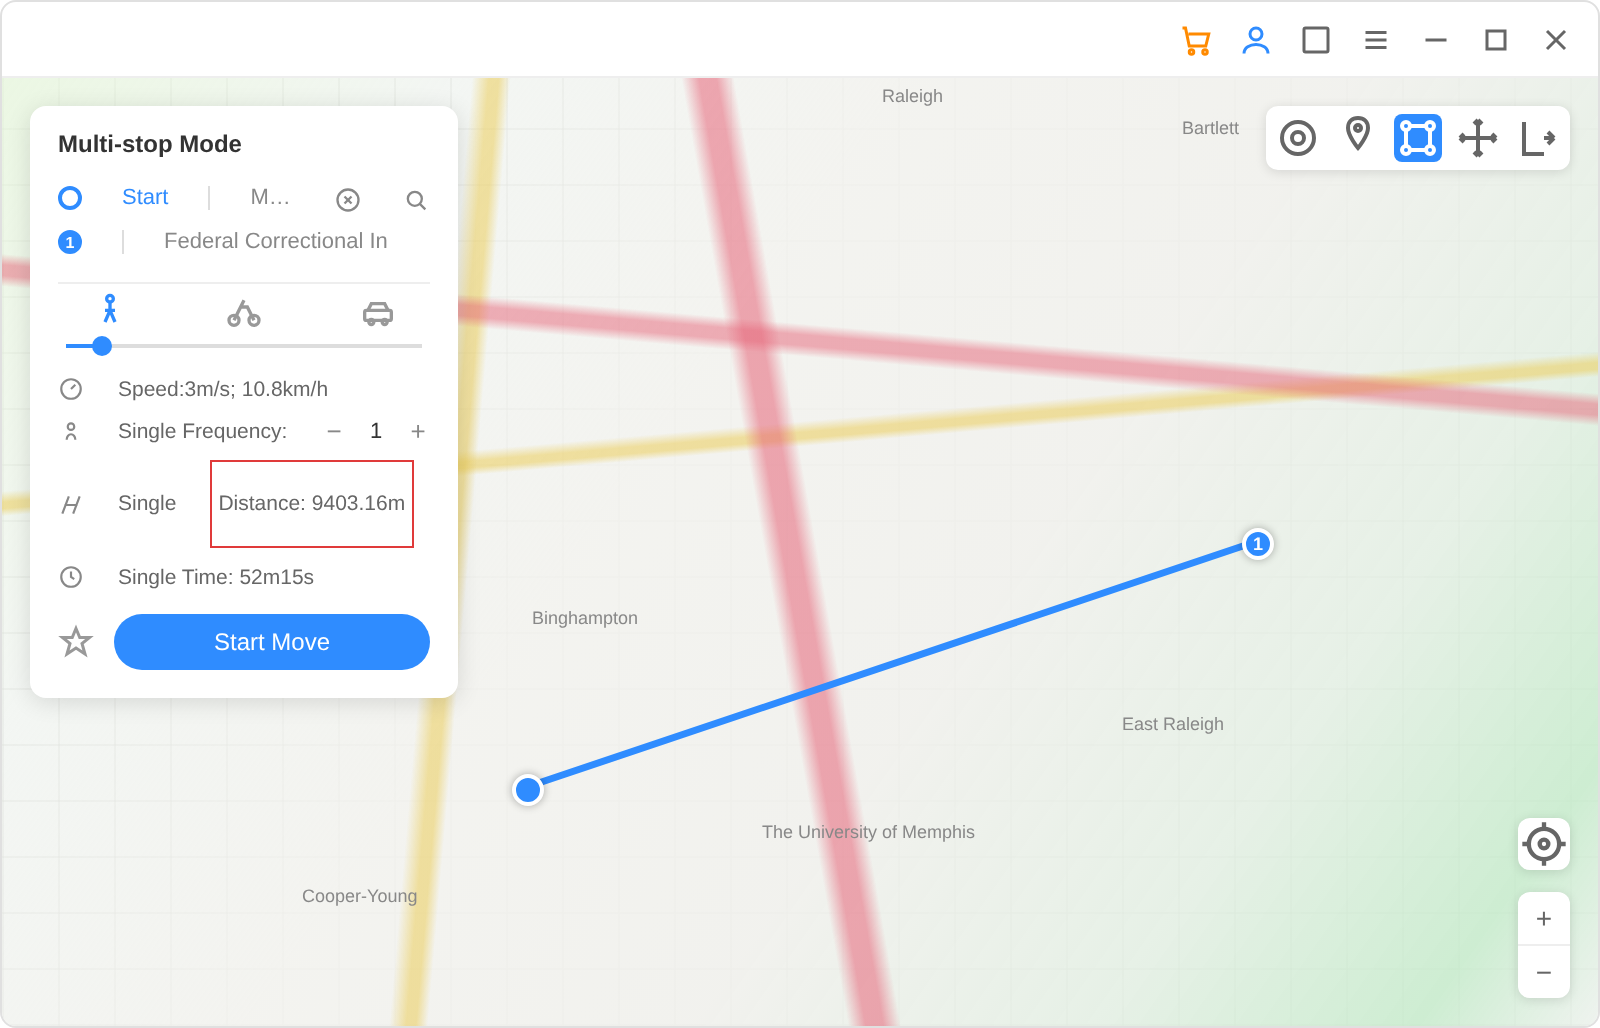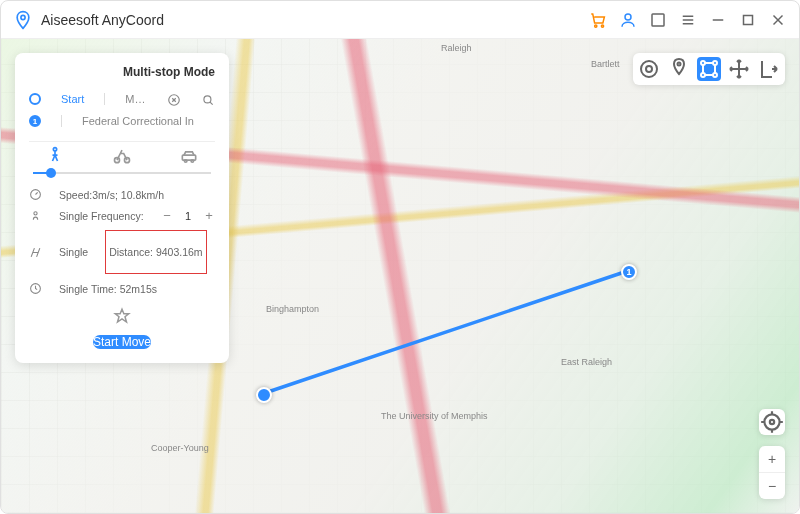--- a/index.html
+++ b/index.html
@@ -32,21 +32,21 @@
     linear-gradient(95deg, transparent 28%, rgba(235,205,90,0.55) 29%, rgba(235,205,90,0.55) 29.6%, transparent 30.3%),
     linear-gradient(175deg, transparent 38%, rgba(235,205,90,0.55) 39%, rgba(235,205,90,0.55) 39.6%, transparent 40.3%);
 }
 .map-label { position:absolute; font-size:9px; color: #888; white-space: nowrap; }
 
 .route-line { position: absolute; top:0; left:0; width:100%; height:100%; pointer-events:none; }
 .route-point { position: absolute; width: 16px; height: 16px; border-radius: 50%; background: #2f8cff; border: 2px solid #fff; box-shadow: 0 0 4px rgba(0,0,0,0.3); transform: translate(-50%, -50%); display:flex; align-items:center; justify-content:center; color:#fff; font-size:9px; font-weight:600; }
 
 
 .panel { position: absolute; left: 14px; top: 14px; width: 214px; background: #fff; border-radius: 8px; box-shadow: 0 2px 12px rgba(0,0,0,0.12); padding: 12px 14px 14px; }
-.panel-title { text-align: right; font-size: 12px; font-weight: 600; color: #333; margin-bottom: 10px; }
+.panel-title { text-align: left; font-size: 12px; font-weight: 600; color: #333; margin-bottom: 10px; }
 
 .stop-row { display: flex; align-items: flex-start; gap: 20px; font-size: 11px; color: #555; padding: 4px 0; }
 .stop-dot { width: 12px; height: 12px; border-radius: 50%; border: 2px solid #2f8cff; display: inline-flex; align-items:center; justify-content:center; font-size:8px; color:#2f8cff; font-weight:700; flex-shrink:0;}
 .stop-dot.filled { background:#2f8cff; color:#fff; }
 .stop-label { color:#2f8cff; font-size:11px; }
 .stop-text { flex: 1; color:#888; font-size:11px; overflow:hidden; text-overflow:ellipsis; white-space:nowrap; }
 .stop-row .sicon { width:14px; height:14px; color:#888; cursor:pointer; display:flex; align-items:center; justify-content:center; flex-shrink:0;}
 .stop-divider { width:1px; height:12px; background:#ddd; }
 
 .mode-row { display:flex; justify-content: space-between; margin-top: 10px; padding: 4px 6px 0; border-top:1px solid #eee; }
@@ -59,50 +59,41 @@
 .speed-slider .thumb { position:absolute; left:10%; top:50%; width:10px; height:10px; border-radius:50%; background:#2f8cff; transform:translate(-50%,-50%); cursor:pointer; }
 
 .info-row { display:flex; align-items:center; gap:17px; font-size:10.5px; color:#666; padding: 4px 0; }
 .info-row .iicon { width:13px; height:13px; color:#888; flex-shrink:0; display:flex; align-items:center; justify-content:center;}
 .freq-ctrl { margin-left:auto; display:flex; align-items:center; gap:10px; }
 .freq-btn { width:12px; height:12px; display:flex; align-items:center; justify-content:center; cursor:pointer; color:#888; font-size:13px; line-height:1; }
 .freq-val { font-size:11px; color:#333; min-width:10px; text-align:center;}
 
 .highlight-box { border:1.5px solid #e03a3a; padding: 15px 3px; display:inline-block; }
 
-.panel-footer { display:flex; align-items:center; gap:10px; margin-top:8px;flex-direction:column; }
+.panel-footer { display:flex; align-items:center; gap:10px; margin-top:8px; }
 .star-btn { width:18px; height:18px; color:#999; cursor:pointer; display:flex; align-items:center; justify-content:center;}
 .start-btn { flex:1; background:#2f8cff; color:#fff; border:none; border-radius:14px; height:28px; font-size:12px; font-weight:500; cursor:pointer; }
 
 
 .toolstrip { position:absolute; right:14px; top:14px; display:flex; gap:6px; background:#fff; padding:4px; border-radius:6px; box-shadow:0 1px 6px rgba(0,0,0,0.12); }
 .tool { width:24px; height:24px; display:flex; align-items:center; justify-content:center; color:#666; cursor:pointer; border-radius:4px; }
 .tool.active { background:#2f8cff; color:#fff; }
 
 
 .zoom-ctrl { position:absolute; right:14px; bottom:14px; width:26px; background:#fff; border-radius:6px; box-shadow:0 1px 6px rgba(0,0,0,0.12); display:flex; flex-direction:column; }
 .zoom-btn { height:26px; display:flex; align-items:center; justify-content:center; color:#666; cursor:pointer; font-size:14px; }
 .zoom-divider { height:1px; background:#eee; }
 .crosshair-btn { position:absolute; right:14px; bottom:78px; width:26px; height:26px; background:#fff; border-radius:6px; box-shadow:0 1px 6px rgba(0,0,0,0.12); display:flex; align-items:center; justify-content:center; color:#666; cursor:pointer; }
 
 svg { width:100%; height:100%; }
 </style>
 </head>
 <body>
 
 <div class="titlebar">
-  <div class="titlebar-left">
-    <span style="width:20px;height:20px;color:#2f8cff;">
-      <svg viewBox="0 0 24 24" fill="none" stroke="currentColor" stroke-width="2">
-          <path d="M12 2C8 2 5 5 5 9c0 5 7 13 7 13s7-8 7-13c0-4-3-7-7-7z"></path>
-          <circle cx="12" cy="9" r="2.5"></circle>
-        </svg>
-    </span>
-    <span class="titlebar-title">Aiseesoft AnyCoord</span>
-  </div>
   <div class="titlebar-right">
     <span class="titlebar-icon cart">
         <svg viewBox="0 0 24 24" fill="none" stroke="currentColor" stroke-width="2">
           <circle cx="9" cy="20" r="1.5"></circle>
           <circle cx="18" cy="20" r="1.5"></circle>
           <path d="M3 4h2l2.5 12h11l2-8H7"></path>
         </svg>
       </span>
     <span class="titlebar-icon user">
         <svg viewBox="0 0 24 24" fill="none" stroke="currentColor" stroke-width="2">

